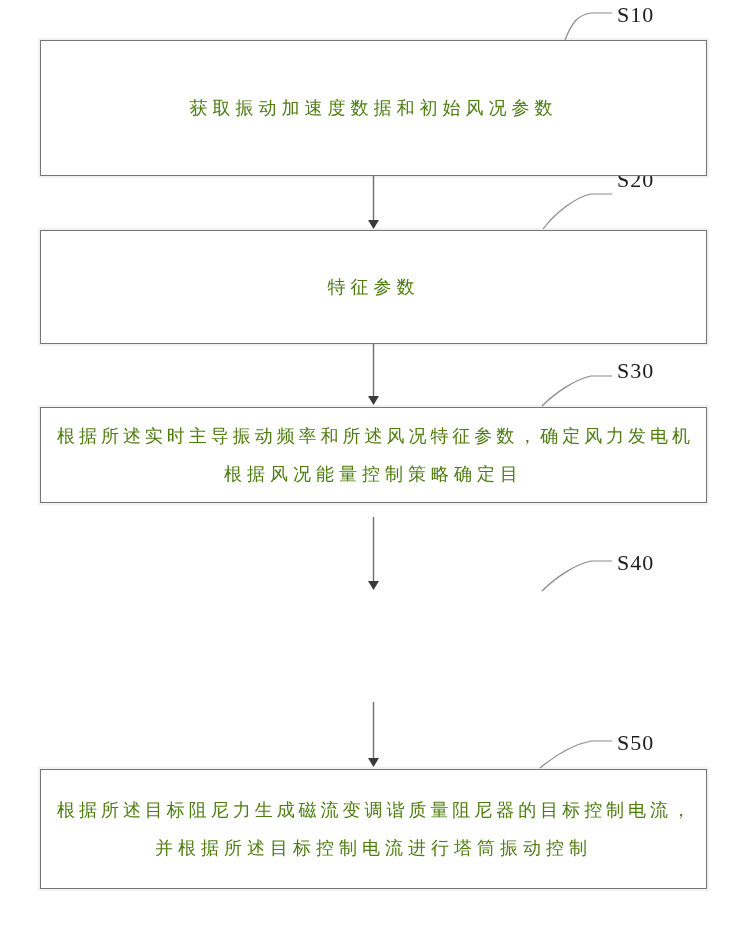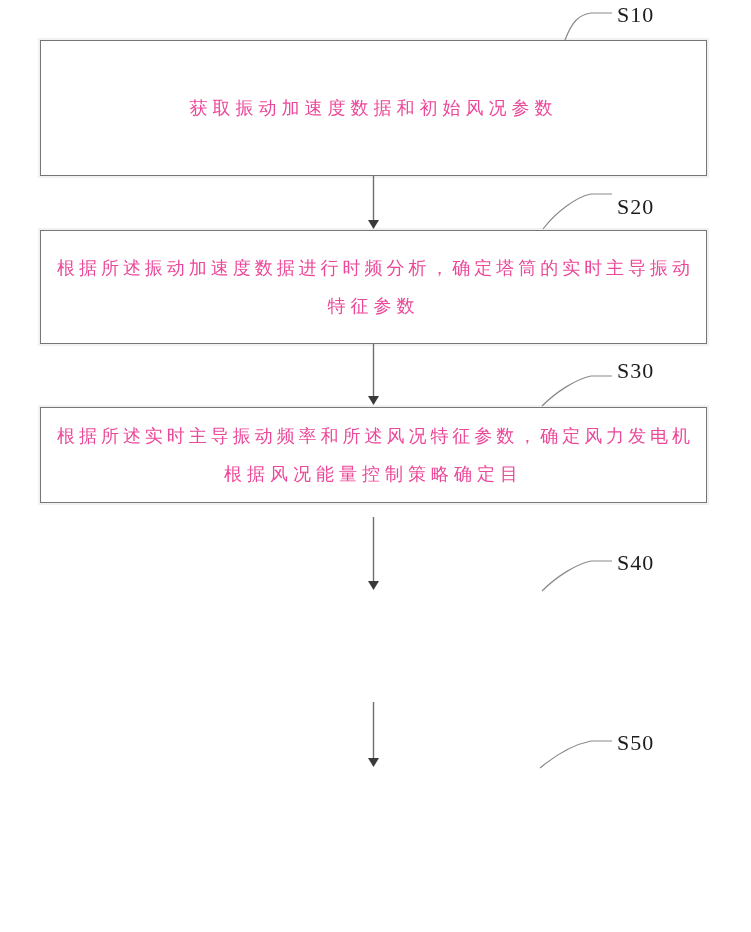--- a/index.html
+++ b/index.html
@@ -27,21 +27,21 @@
     width: 667px;
     box-sizing: border-box;
     border: 1px solid #767676;
     box-shadow: 0 0 0 2px rgba(120,120,120,0.10);
     background: #ffffff;
     display: flex;
     flex-direction: column;
     justify-content: center;
     padding: 6px 16px;
     font-size: 18px;
-    color: #ec4899;
+    color: #4d7c0f;
   }
   .step-box .line {
     line-height: 38px;
     white-space: nowrap;
   }
   .step-box .line.jf {
     white-space: normal;
     text-align: justify;
     text-align-last: justify;
   }
@@ -56,21 +56,21 @@
   #box-s50 { top: 769px; height: 120px; }
   .step-label {
     position: absolute;
     left: 617px;
     font-family: "Liberation Serif", serif;
     font-size: 22px;
     color: #1c1c1c;
     letter-spacing: 1px;
   }
   #label-s10 { top: 2px; }
-  #label-s20 { top: 194px; }
+  #label-s20 { top: 167px; }
   #label-s30 { top: 358px; }
   #label-s40 { top: 550px; }
   #label-s50 { top: 730px; }
 </style>
 </head>
 <body>
 
 <div class="canvas">
 
   <svg class="connector-layer" viewBox="0 0 751 932" xmlns="http://www.w3.org/2000/svg">
@@ -103,24 +103,27 @@
   <div class="step-label" id="label-s20">S20</div>
   <div class="step-label" id="label-s30">S30</div>
   <div class="step-label" id="label-s40">S40</div>
   <div class="step-label" id="label-s50">S50</div>
 
   <div class="step-box" id="box-s10">
     <div class="line ct">获取振动加速度数据和初始风况参数</div>
   </div>
 
   <div class="step-box" id="box-s20">
-    <div class="line jf">根据所述振动加速度数据进行时频分析，确定塔筒的实时主导振动</div>
     <div class="line ct">特征参数</div>
   </div>
 
   <div class="step-box" id="box-s30">
     <div class="line jf">根据所述实时主导振动频率和所述风况特征参数，确定风力发电机</div>
     <div class="line ct">根据风况能量控制策略确定目</div>
   </div>
 
 
+  <div class="step-box" id="box-s50">
+    <div class="line jf">根据所述目标阻尼力生成磁流变调谐质量阻尼器的目标控制电流，</div>
+    <div class="line ct">并根据所述目标控制电流进行塔筒振动控制</div>
+  </div>
 
 </div>
 
 </body></html>

